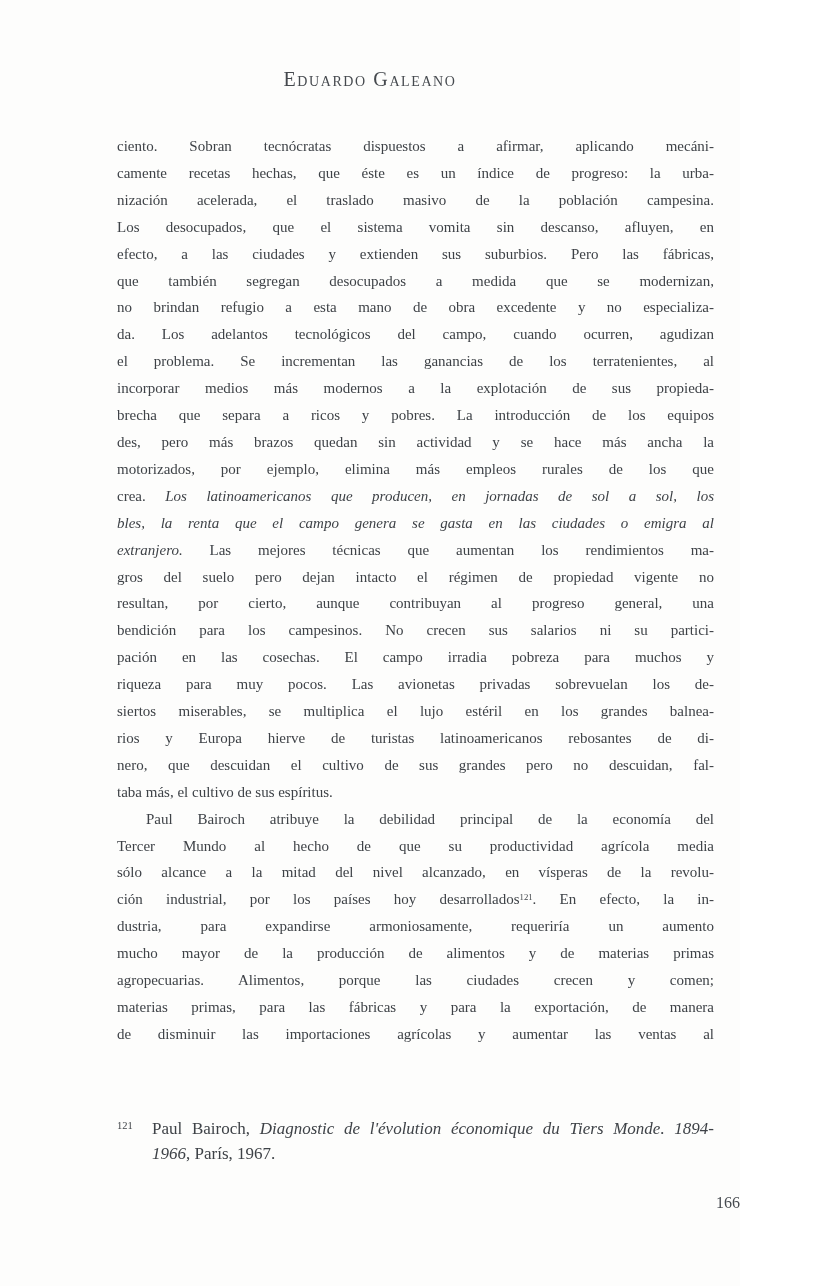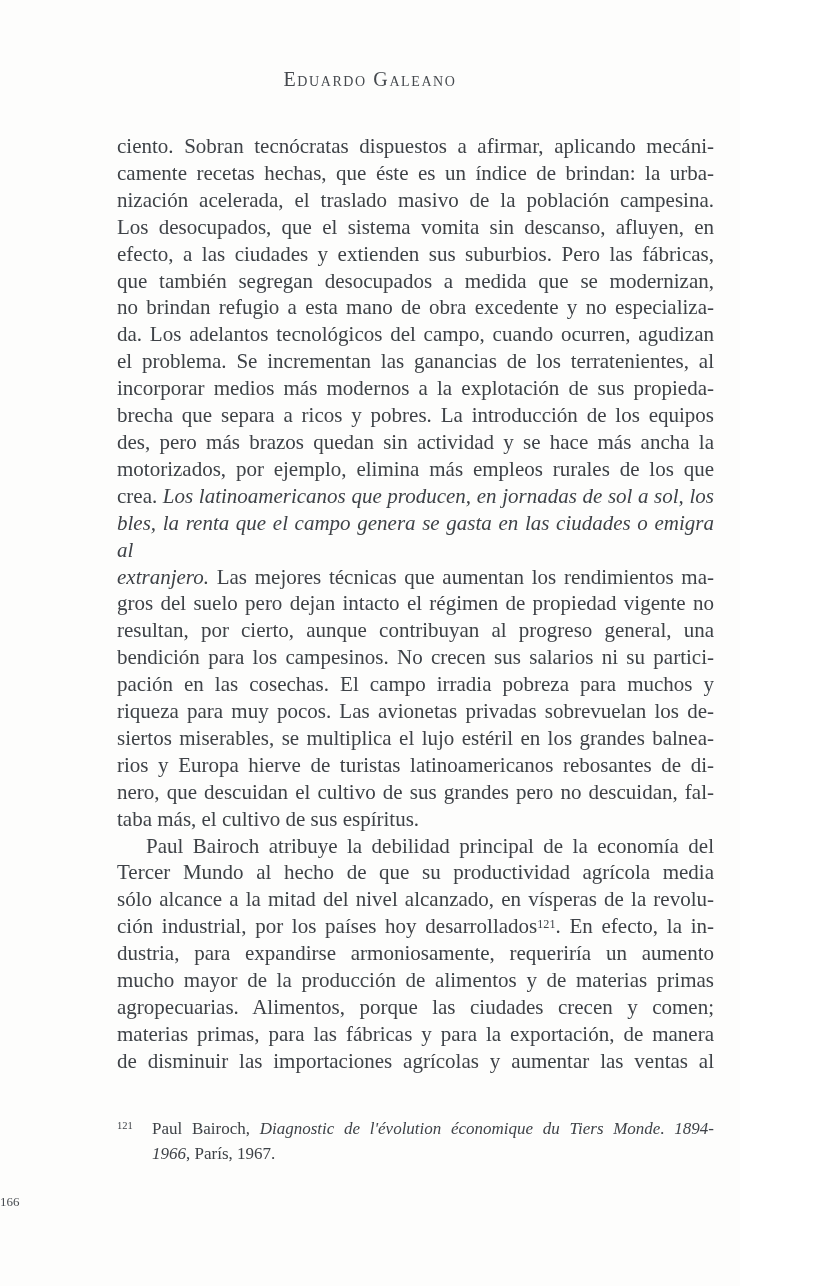--- a/index.html
+++ b/index.html
@@ -25,21 +25,21 @@
     font-variant: small-caps;
     font-size: 20px;
     letter-spacing: 1.6px;
     color: #45494e;
   }
   .text-block {
     position: absolute;
     left: 117px;
     top: 133px;
     width: 597px;
-    font-size: 21px;
+    font-size: 15px;
     line-height: 26.9px;
   }
   .line {
     text-align: justify;
     text-align-last: justify;
     white-space: normal;
   }
   .line.endline {
     text-align-last: left;
   }
@@ -70,36 +70,36 @@
     vertical-align: top;
     position: relative;
     top: -3px;
   }
   .fn-text { flex: 1 1 auto; }
   .folio {
     position: absolute;
     top: 1194px;
     left: 0;
     width: 100%;
-    text-align: left;
-    font-size: 13px;
+    text-align: right;
+    font-size: 16px;
     color: #474b50;
   }
 </style>
 </head>
 <body>
 
 <div class="page">
 
   <div class="running-head">Eduardo Galeano</div>
 
   <div class="text-block">
       <div>
         <div class="line"><span>ciento. Sobran tecnócratas dispuestos a afirmar, aplicando mecáni-</span></div>
-        <div class="line"><span>camente recetas hechas, que éste es un índice de brindan: la urba-</span></div>
+        <div class="line"><span>camente recetas hechas, que éste es un índice de progreso: la urba-</span></div>
         <div class="line"><span>nización acelerada, el traslado masivo de la población campesina.</span></div>
         <div class="line"><span>Los desocupados, que el sistema vomita sin descanso, afluyen, en</span></div>
         <div class="line"><span>efecto, a las ciudades y extienden sus suburbios. Pero las fábricas,</span></div>
         <div class="line"><span>que también segregan desocupados a medida que se modernizan,</span></div>
         <div class="line"><span>no brindan refugio a esta mano de obra excedente y no especializa-</span></div>
         <div class="line"><span>da. Los adelantos tecnológicos del campo, cuando ocurren, agudizan</span></div>
         <div class="line"><span>el problema. Se incrementan las ganancias de los terratenientes, al</span></div>
         <div class="line"><span>incorporar medios más modernos a la explotación de sus propieda-</span></div>
         <div class="line"><span>brecha que separa a ricos y pobres. La introducción de los equipos</span></div>
         <div class="line"><span>des, pero más brazos quedan sin actividad y se hace más ancha la</span></div>

